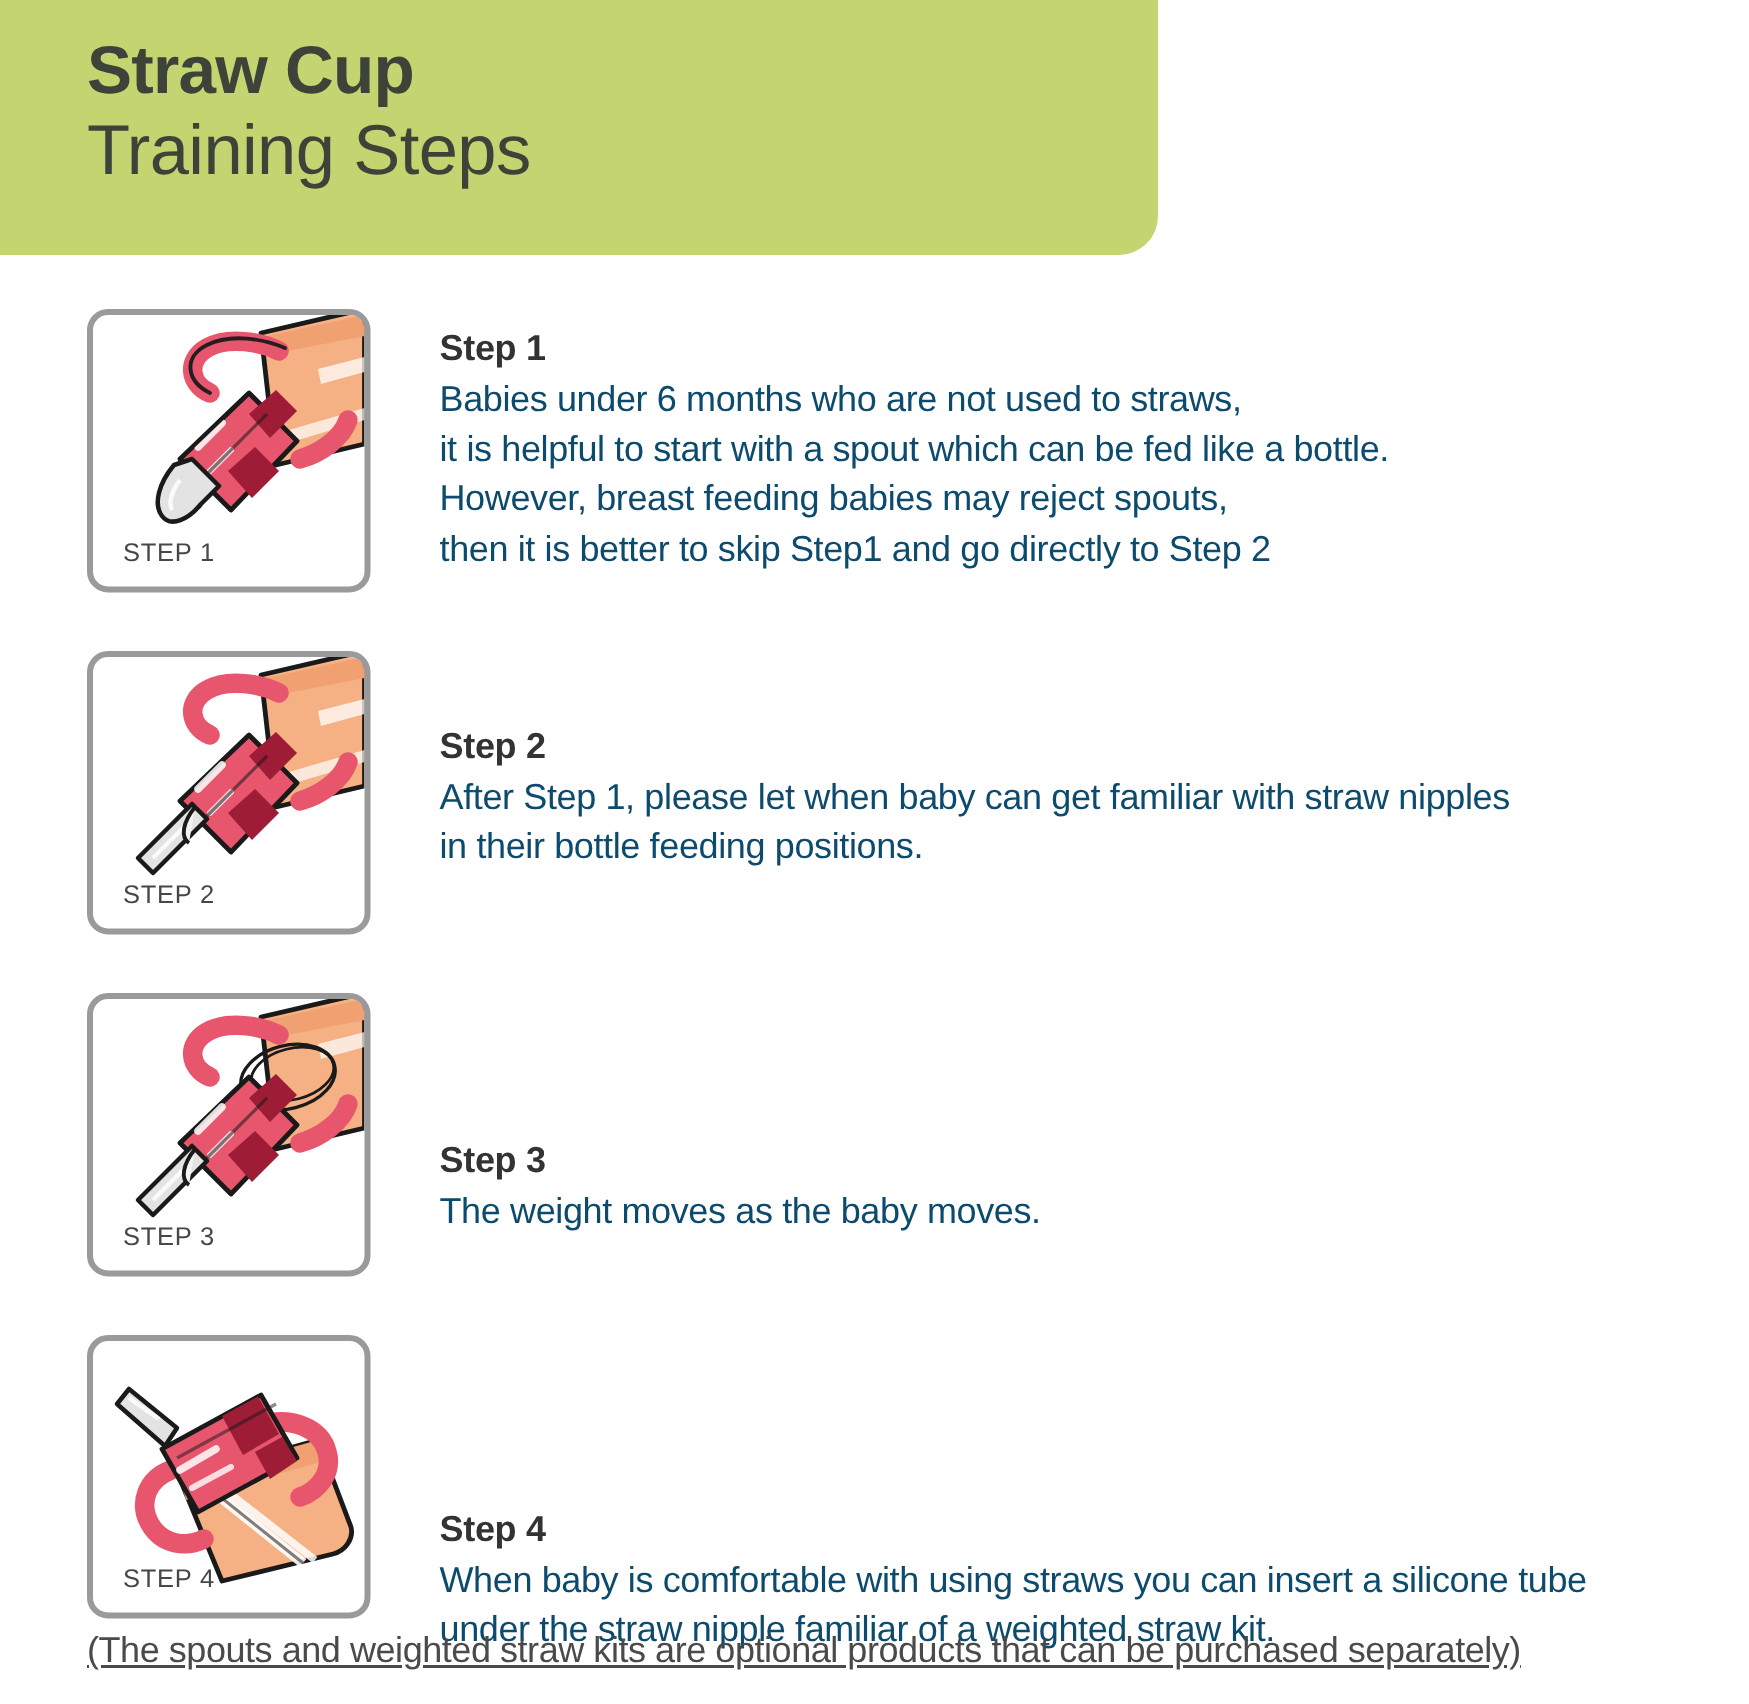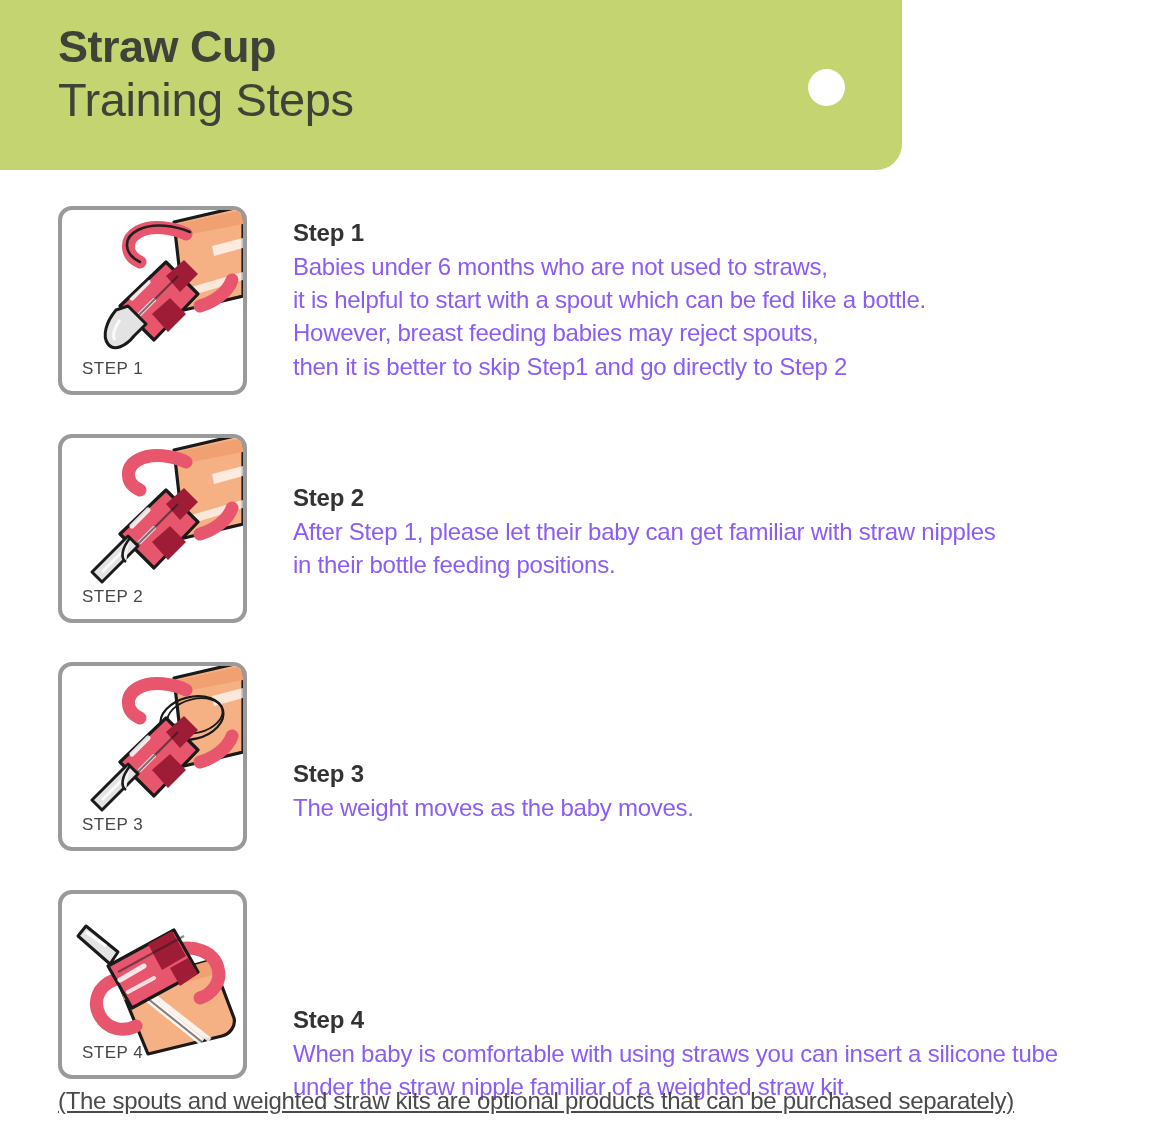--- a/index.html
+++ b/index.html
@@ -13,21 +13,21 @@
     position: relative;
     font-family: "Liberation Sans", sans-serif;
     overflow: hidden;
   }
 
   
   .banner {
     position: absolute;
     left: 0;
     top: 0;
-    width: 902px;
+    width: 772px;
     height: 170px;
     background: #c4d470;
     border-radius: 0 0 26px 0;
   }
   .banner-title-wrap {
     position: absolute;
     left: 58px;
     top: 22px;
   }
   .banner-title {
@@ -105,21 +105,21 @@
   .step-heading {
     font-size: 24px;
     font-weight: bold;
     color: #333333;
     line-height: 1.3;
     margin: 0 0 2px 0;
     letter-spacing: -0.2px;
   }
   .step-line {
     font-size: 24px;
-    color: #8b5cf6;
+    color: #0c4a6e;
     line-height: 1.38;
     letter-spacing: -0.25px;
     white-space: nowrap;
   }
 
   
   .t1 { top: 11px; }
   .t2 { top: 48px; }
   .t3 { top: 96px; }
   .t4 { top: 114px; }
@@ -209,21 +209,21 @@
         </g>
 
         <path d="M76 108 L40 144 L30 134 L66 98 Z" fill="#e3e3e3" stroke="#1a1a1a" stroke-width="3" stroke-linejoin="round"></path>
         <path d="M62 112 L40 134" stroke="#ffffff" stroke-width="3" opacity="0.85"></path>
         <path d="M68 100 C60 110 58 120 64 124" fill="#f2f2f2" stroke="#1a1a1a" stroke-width="2.6"></path>
       </svg>
       <span class="icon-caption">STEP 2</span>
     </div>
     <div class="step-text t2">
       <div class="step-heading">Step 2</div>
-      <div class="step-line">After Step 1, please let their baby can get familiar with straw nipples</div>
+      <div class="step-line">After Step 1, please let when baby can get familiar with straw nipples</div>
       <div class="step-line">in their bottle feeding positions.</div>
     </div>
   </div>
 
   <div class="step-row">
     <div class="icon-box">
       <svg width="181" height="181" viewBox="0 0 181 181">
         <path d="M112 12 L181 -4 L181 86 L122 100 Z" fill="#f5b183" stroke="#1a1a1a" stroke-width="3.2" stroke-linejoin="round"></path>
         <path d="M116 14 L181 0 L181 14 L119 26 Z" fill="#f0a071" stroke="none"></path>
         <path d="M150 30 L181 22 L181 32 L152 40 Z" fill="#fff" opacity="0.7"></path>

